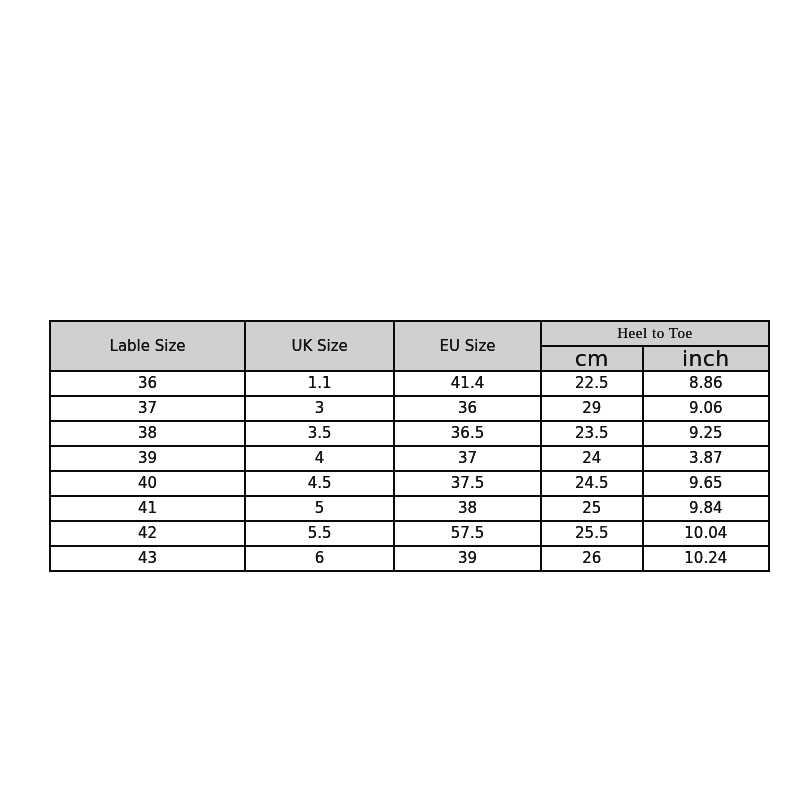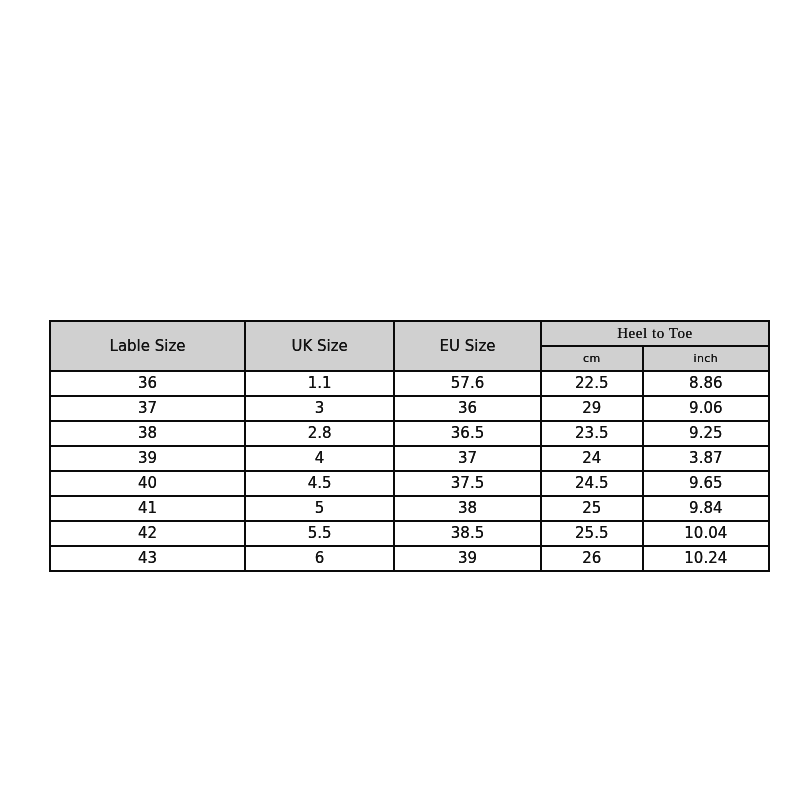--- a/index.html
+++ b/index.html
@@ -49,21 +49,21 @@
   #size-chart tbody td { background: #ffffff; }
 
   .col-label { width: 190px; }
   .col-uk    { width: 145px; }
   .col-eu    { width: 143px; }
   .col-cm    { width: 99px; }
   .col-inch  { width: 123px; }
 
   .hdr-main { height: 47.9px; }
   #size-chart .hdr-group { height: 22.9px; letter-spacing: 0.55px; font-family: Liberation Serif, serif; }
-  #size-chart .hdr-sub { height: 23.0px; letter-spacing: 0.35px; font-size: 11px; }
+  #size-chart .hdr-sub { height: 23.0px; letter-spacing: 0.35px; font-size: 22px; }
   #size-chart tbody td { height: 23.0125px; }
 
   
   #size-chart th > span,
   #size-chart td > span {
     display: block;
     position: relative;
     top: 0.5px;
   }
 </style>
@@ -106,21 +106,21 @@
     </thead>
     <tbody id="size-chart-body">
         <tr>
           <td>
             <span>36</span>
           </td>
           <td>
             <span>1.1</span>
           </td>
           <td>
-            <span>57.6</span>
+            <span>41.4</span>
           </td>
           <td>
             <span>22.5</span>
           </td>
           <td>
             <span>8.86</span>
           </td>
         </tr>
         <tr>
           <td>
@@ -137,21 +137,21 @@
           </td>
           <td>
             <span>9.06</span>
           </td>
         </tr>
         <tr>
           <td>
             <span>38</span>
           </td>
           <td>
-            <span>2.8</span>
+            <span>3.5</span>
           </td>
           <td>
             <span>36.5</span>
           </td>
           <td>
             <span>23.5</span>
           </td>
           <td>
             <span>9.25</span>
           </td>
@@ -208,21 +208,21 @@
           </td>
         </tr>
         <tr>
           <td>
             <span>42</span>
           </td>
           <td>
             <span>5.5</span>
           </td>
           <td>
-            <span>38.5</span>
+            <span>57.5</span>
           </td>
           <td>
             <span>25.5</span>
           </td>
           <td>
             <span>10.04</span>
           </td>
         </tr>
         <tr>
           <td>

